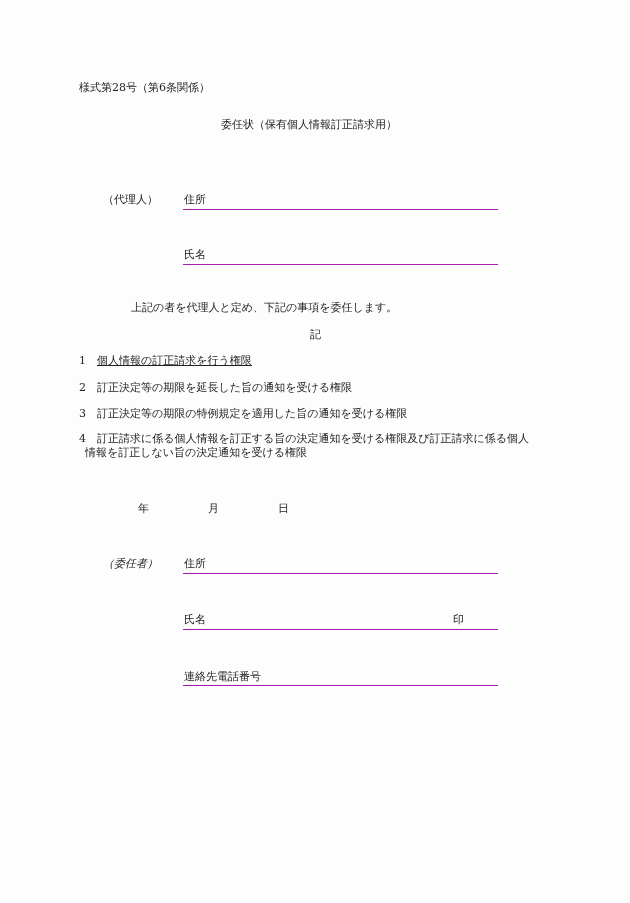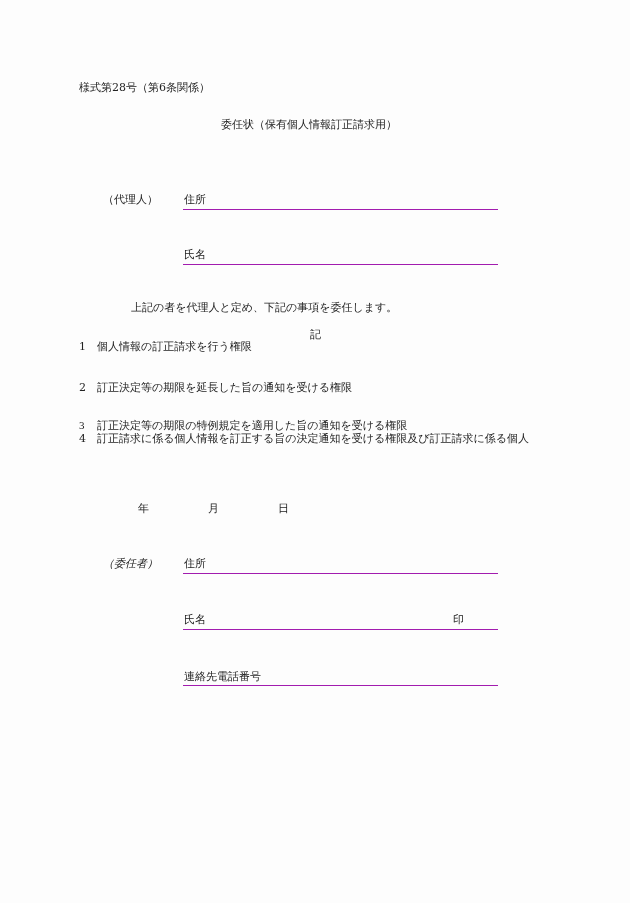--- a/index.html
+++ b/index.html
@@ -52,34 +52,35 @@
 </div>
 
 <div class="field" style="top:248px;">
   <span class="field-label">氏名</span>
 </div>
 
 <div class="abs intro">上記の者を代理人と定め、下記の事項を委任します。</div>
 
 <div class="abs ki">記</div>
 
-<div class="abs item" style="top:340px;">
+<div class="abs item" style="top:354px;text-decoration:underline;">
   <span class="num">1</span><span>個人情報の訂正請求を行う権限</span>
 </div>
 
 <div class="abs item" style="top:381px;">
   <span class="num">2</span><span>訂正決定等の期限を延長した旨の通知を受ける権限</span>
 </div>
 
-<div class="abs item" style="top:418px;font-family:Liberation Serif, serif;">
+<div class="abs item" style="top:407px;">
   <span class="num">3</span><span>訂正決定等の期限の特例規定を適用した旨の通知を受ける権限</span>
 </div>
 
 <div class="abs item4">
   <span class="num">4</span><span>訂正請求に係る個人情報を訂正する旨の決定通知を受ける権限及び訂正請求に係る個人</span>
+  <span class="cont">情報を訂正しない旨の決定通知を受ける権限</span>
 </div>
 
 <div class="abs date-part" style="left:138px;">年</div>
 <div class="abs date-part" style="left:208px;">月</div>
 <div class="abs date-part" style="left:278px;">日</div>
 
 <div class="abs role-label" style="top:557px;font-style:italic;">（委任者）</div>
 
 <div class="field" style="top:557px;">
   <span class="field-label">住所</span>

